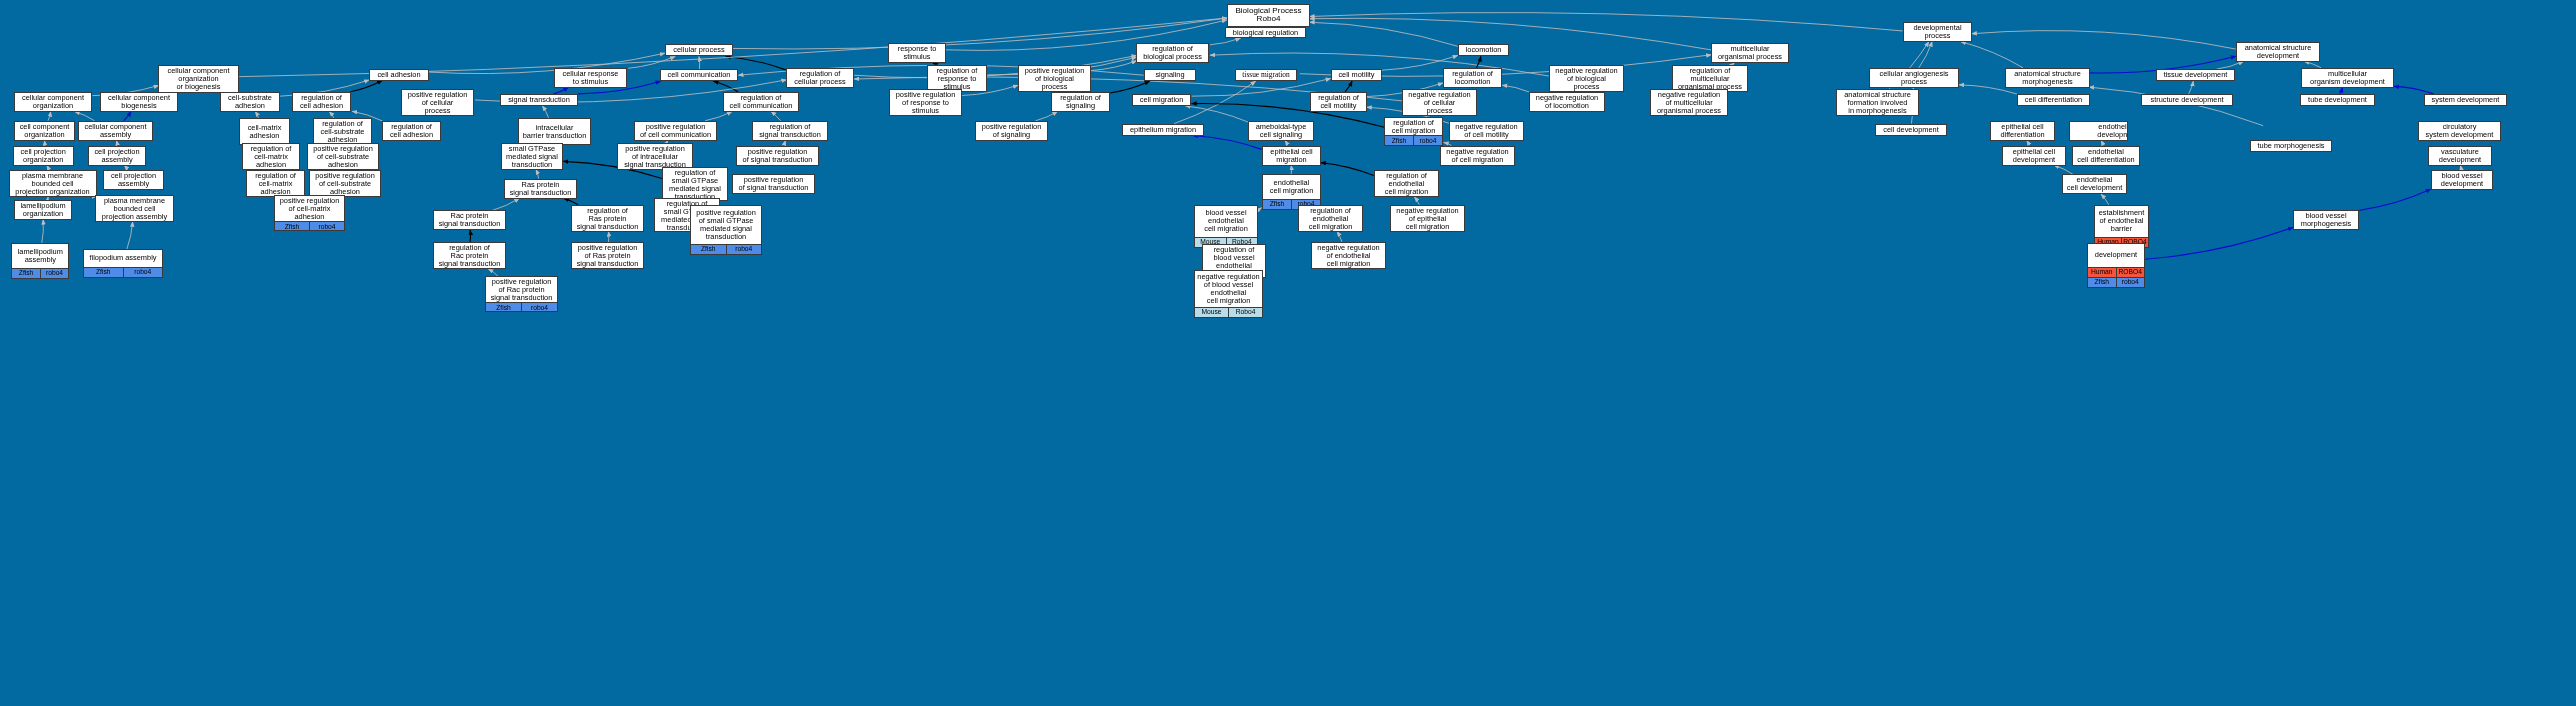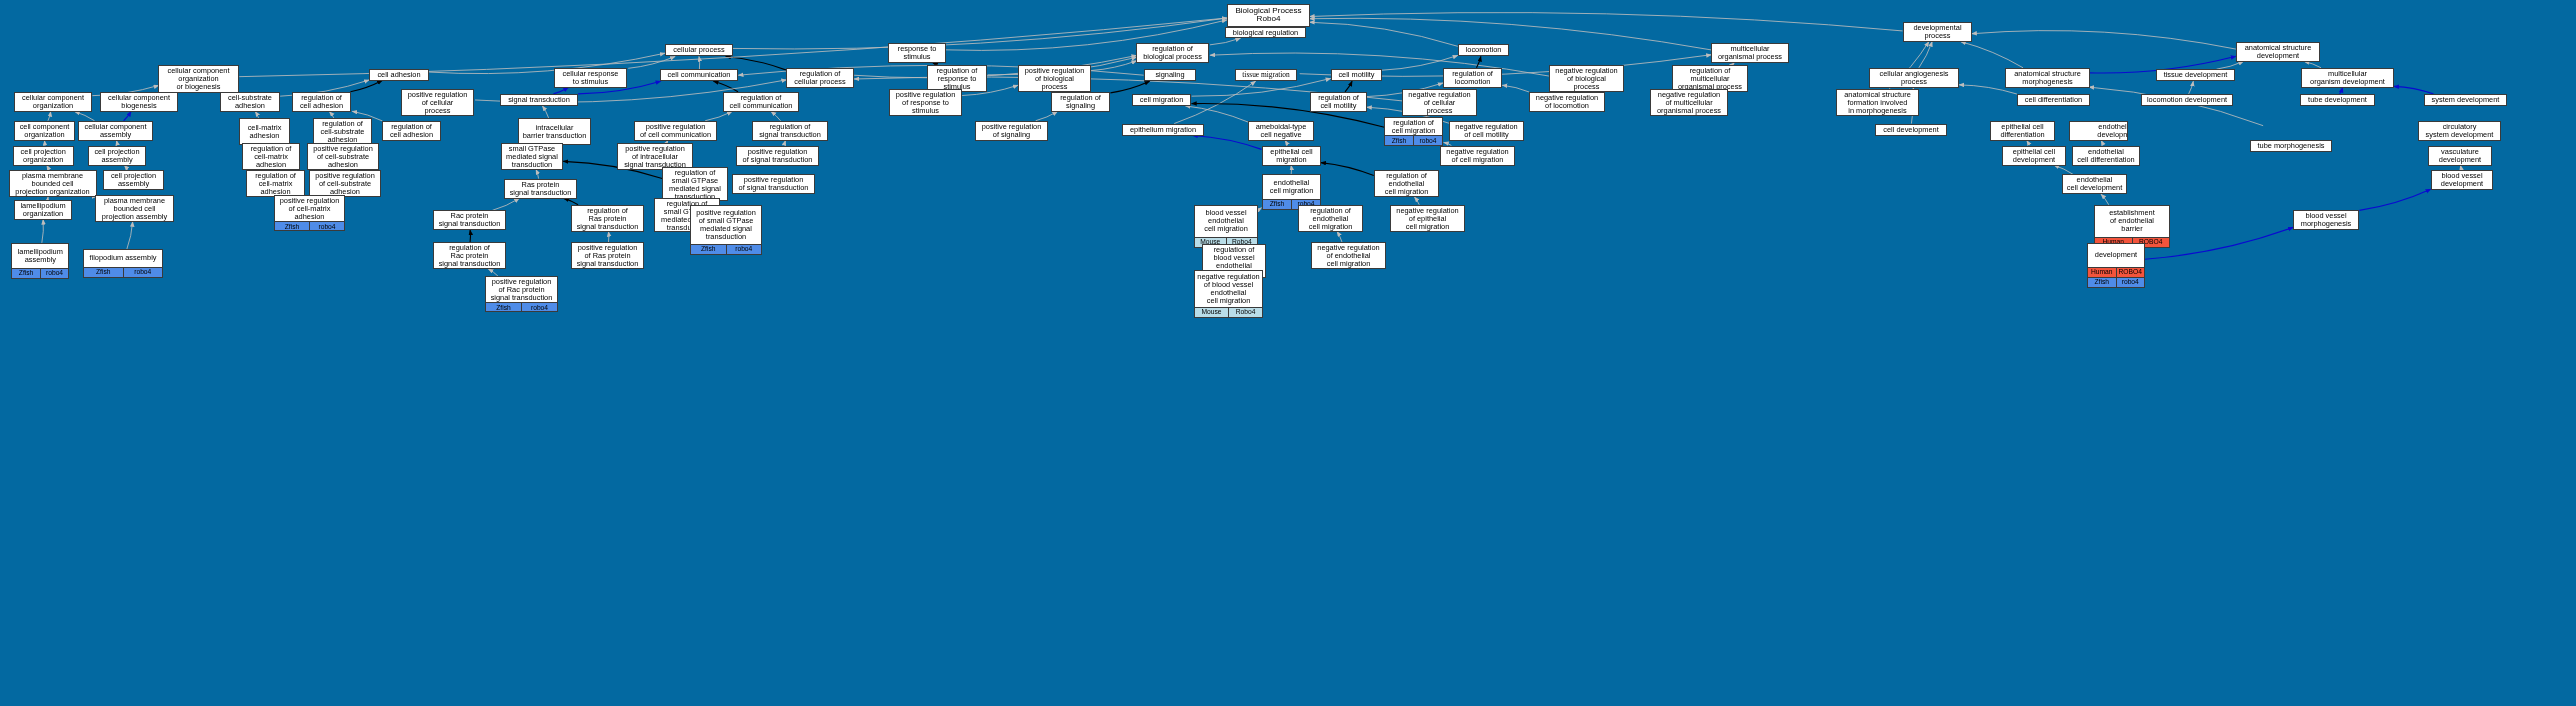--- a/index.html
+++ b/index.html
@@ -345,21 +345,21 @@
       </div>
       <div class="node" style="left: 1836px; top: 89px; width: 83px; height: 27px;">
         <div class="label">anatomical structure
 formation involved
 in morphogenesis</div>
       </div>
       <div class="node" style="left: 2017px; top: 94px; width: 73px; height: 12px;">
         <div class="label">cell differentiation</div>
       </div>
       <div class="node" style="left: 2141px; top: 94px; width: 92px; height: 12px;">
-        <div class="label">locomotion development</div>
+        <div class="label">structure development</div>
       </div>
       <div class="node" style="left: 2300px; top: 94px; width: 75px; height: 12px;">
         <div class="label">tube development</div>
       </div>
       <div class="node" style="left: 2424px; top: 94px; width: 83px; height: 12px;">
         <div class="label">system development</div>
       </div>
       <div class="node" style="left: 14px; top: 121px; width: 61px; height: 20px;">
         <div class="label">cell component
 organization</div>
@@ -395,21 +395,21 @@
       </div>
       <div class="node" style="left: 975px; top: 121px; width: 73px; height: 20px;">
         <div class="label">positive regulation
 of signaling</div>
       </div>
       <div class="node" style="left: 1122px; top: 124px; width: 82px; height: 12px;">
         <div class="label">epithelium migration</div>
       </div>
       <div class="node" style="left: 1248px; top: 121px; width: 66px; height: 20px;">
         <div class="label">ameboidal-type
-cell negative</div>
+cell signaling</div>
       </div>
       <div class="node" style="left: 1384px; top: 117px; width: 59px; height: 29px;">
         <div class="label">regulation of
 cell migration</div>
         <div class="ann zfish">
           <div class="sp">Zfish</div>
           <div class="gn">robo4</div>
         </div>
       </div>
       <div class="node" style="left: 1449px; top: 121px; width: 75px; height: 20px;">
@@ -595,21 +595,21 @@
       <div class="node" style="left: 1298px; top: 205px; width: 65px; height: 27px;">
         <div class="label">regulation of
 endothelial
 cell migration</div>
       </div>
       <div class="node" style="left: 1390px; top: 205px; width: 75px; height: 27px;">
         <div class="label">negative regulation
 of epithelial
 cell migration</div>
       </div>
-      <div class="node" style="left: 2094px; top: 205px; width: 76px; height: 43px;">
+      <div class="node" style="left: 2094px; top: 205px; width: 55px; height: 43px;">
         <div class="label">establishment
 of endothelial
 barrier</div>
         <div class="ann human">
           <div class="sp">Human</div>
           <div class="gn">ROBO4</div>
         </div>
       </div>
       <div class="node" style="left: 2293px; top: 210px; width: 66px; height: 20px;">
         <div class="label">blood vessel

